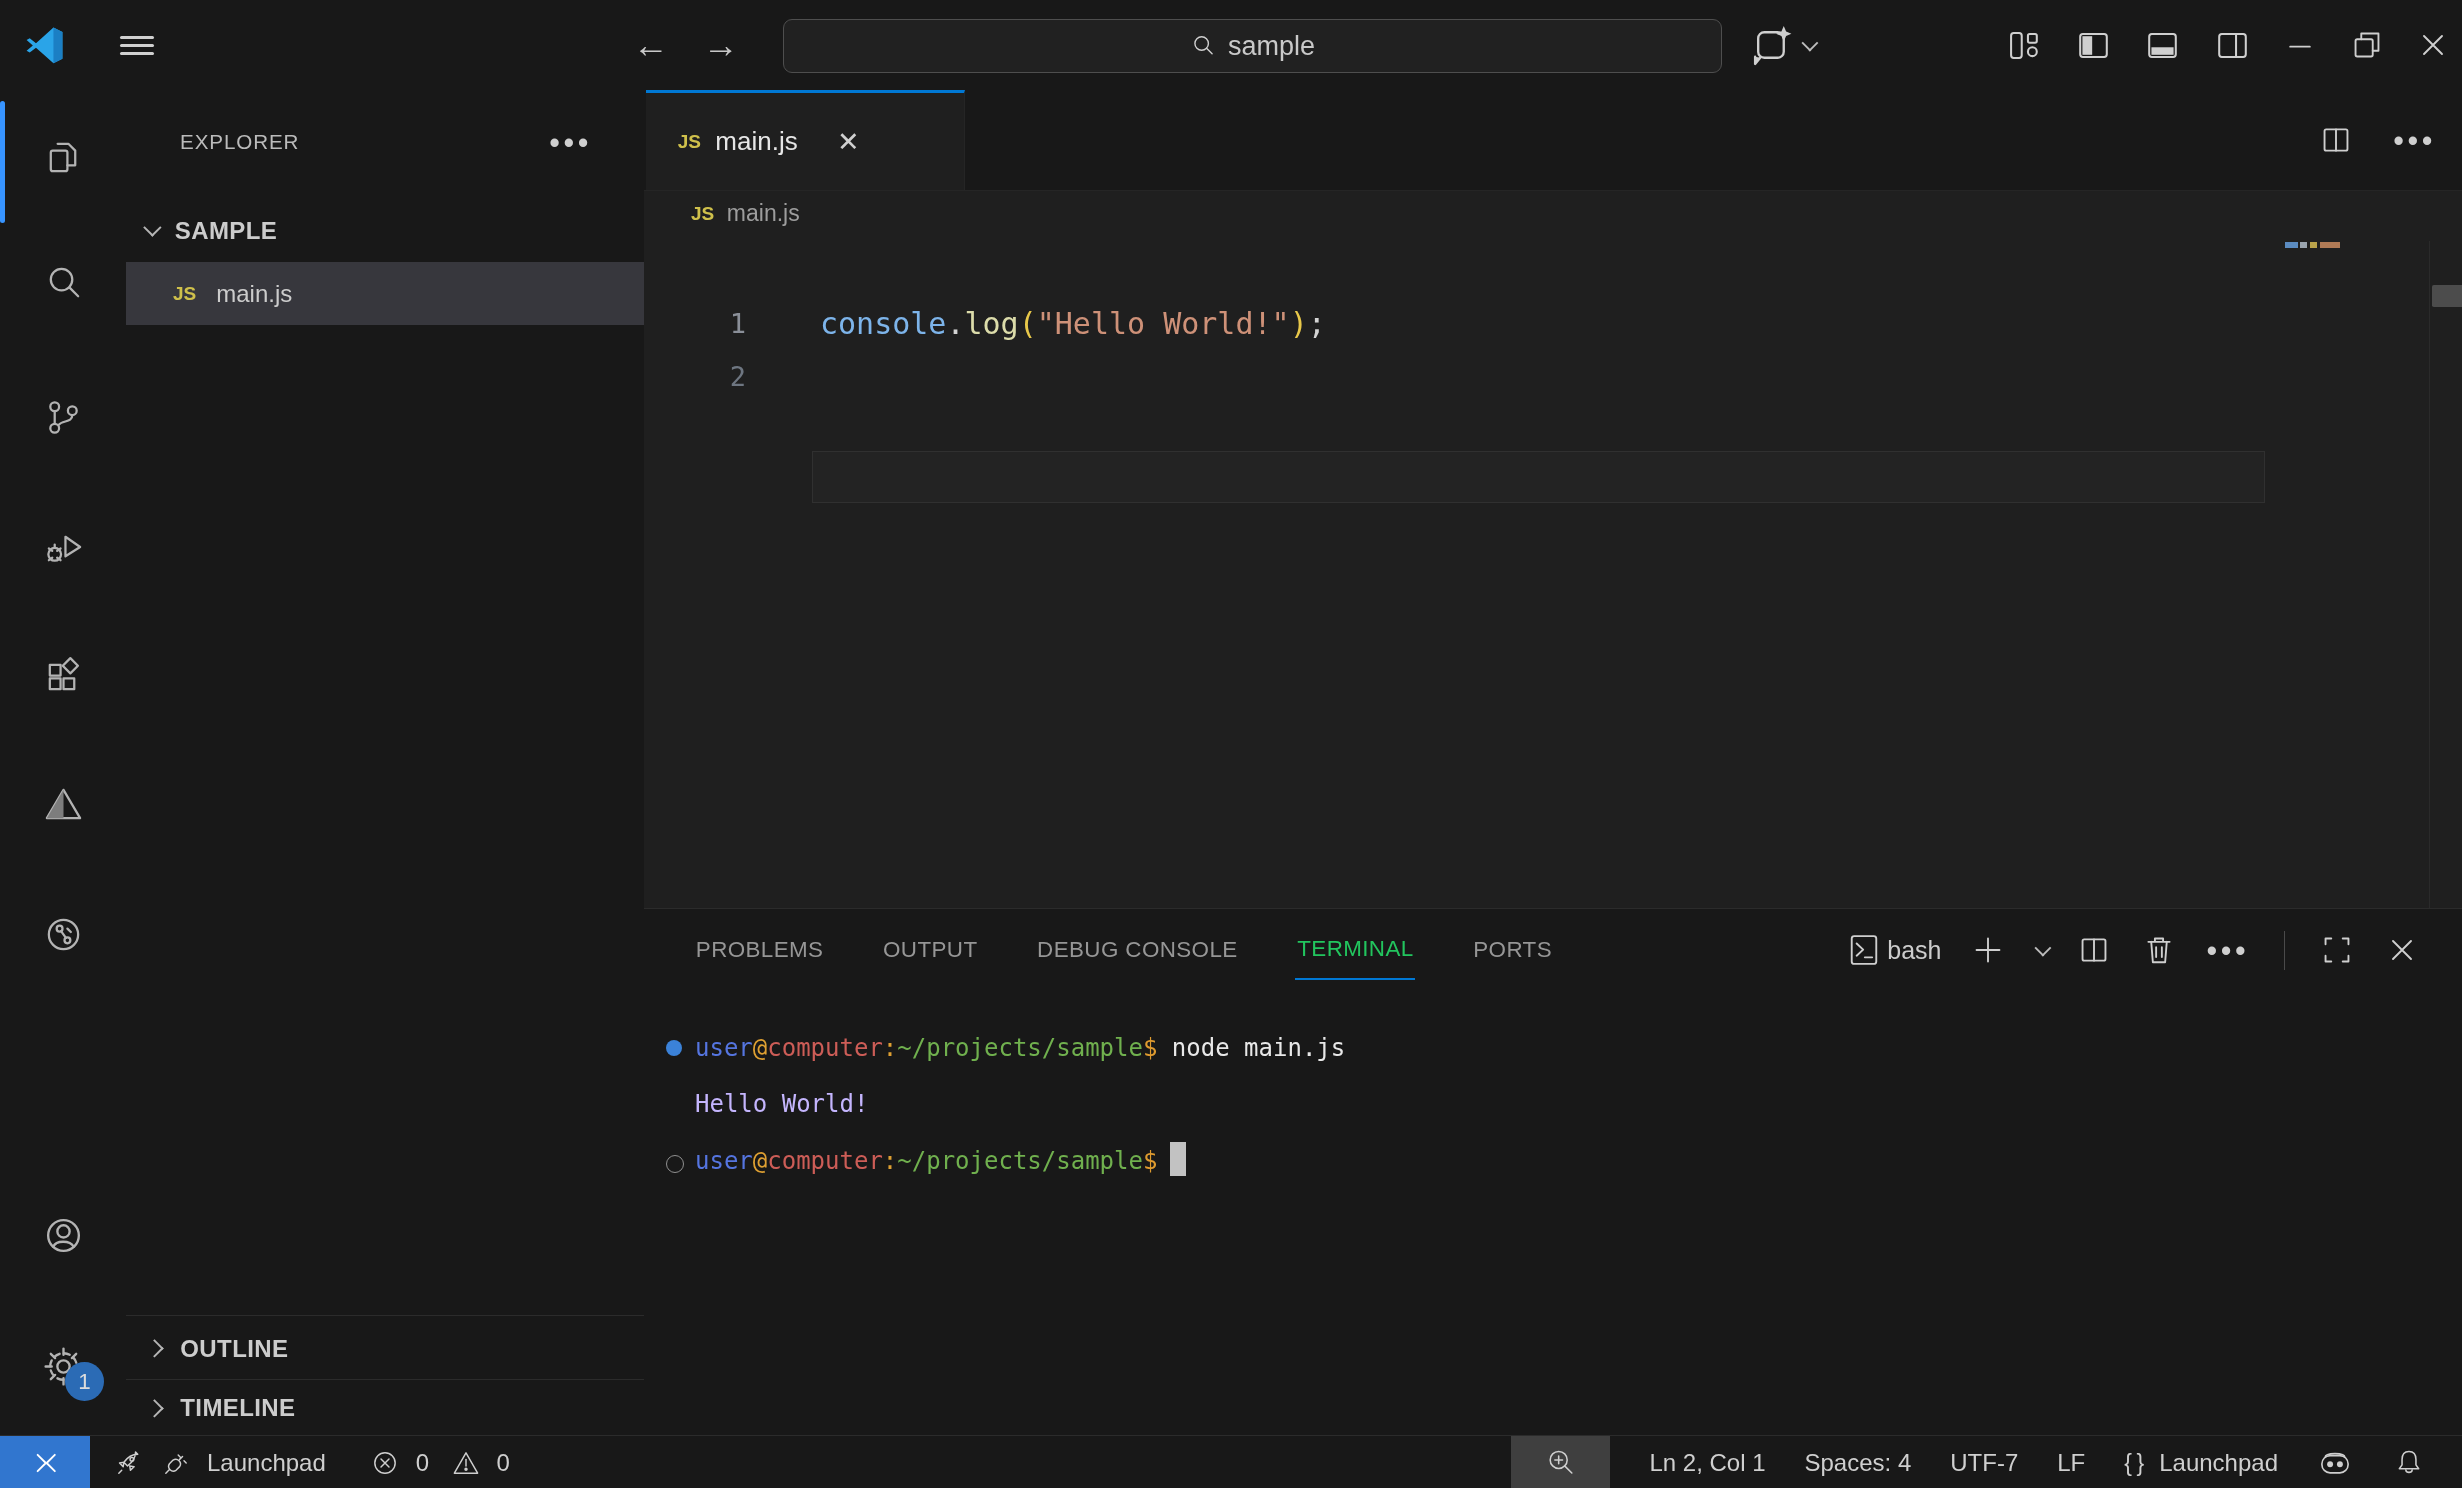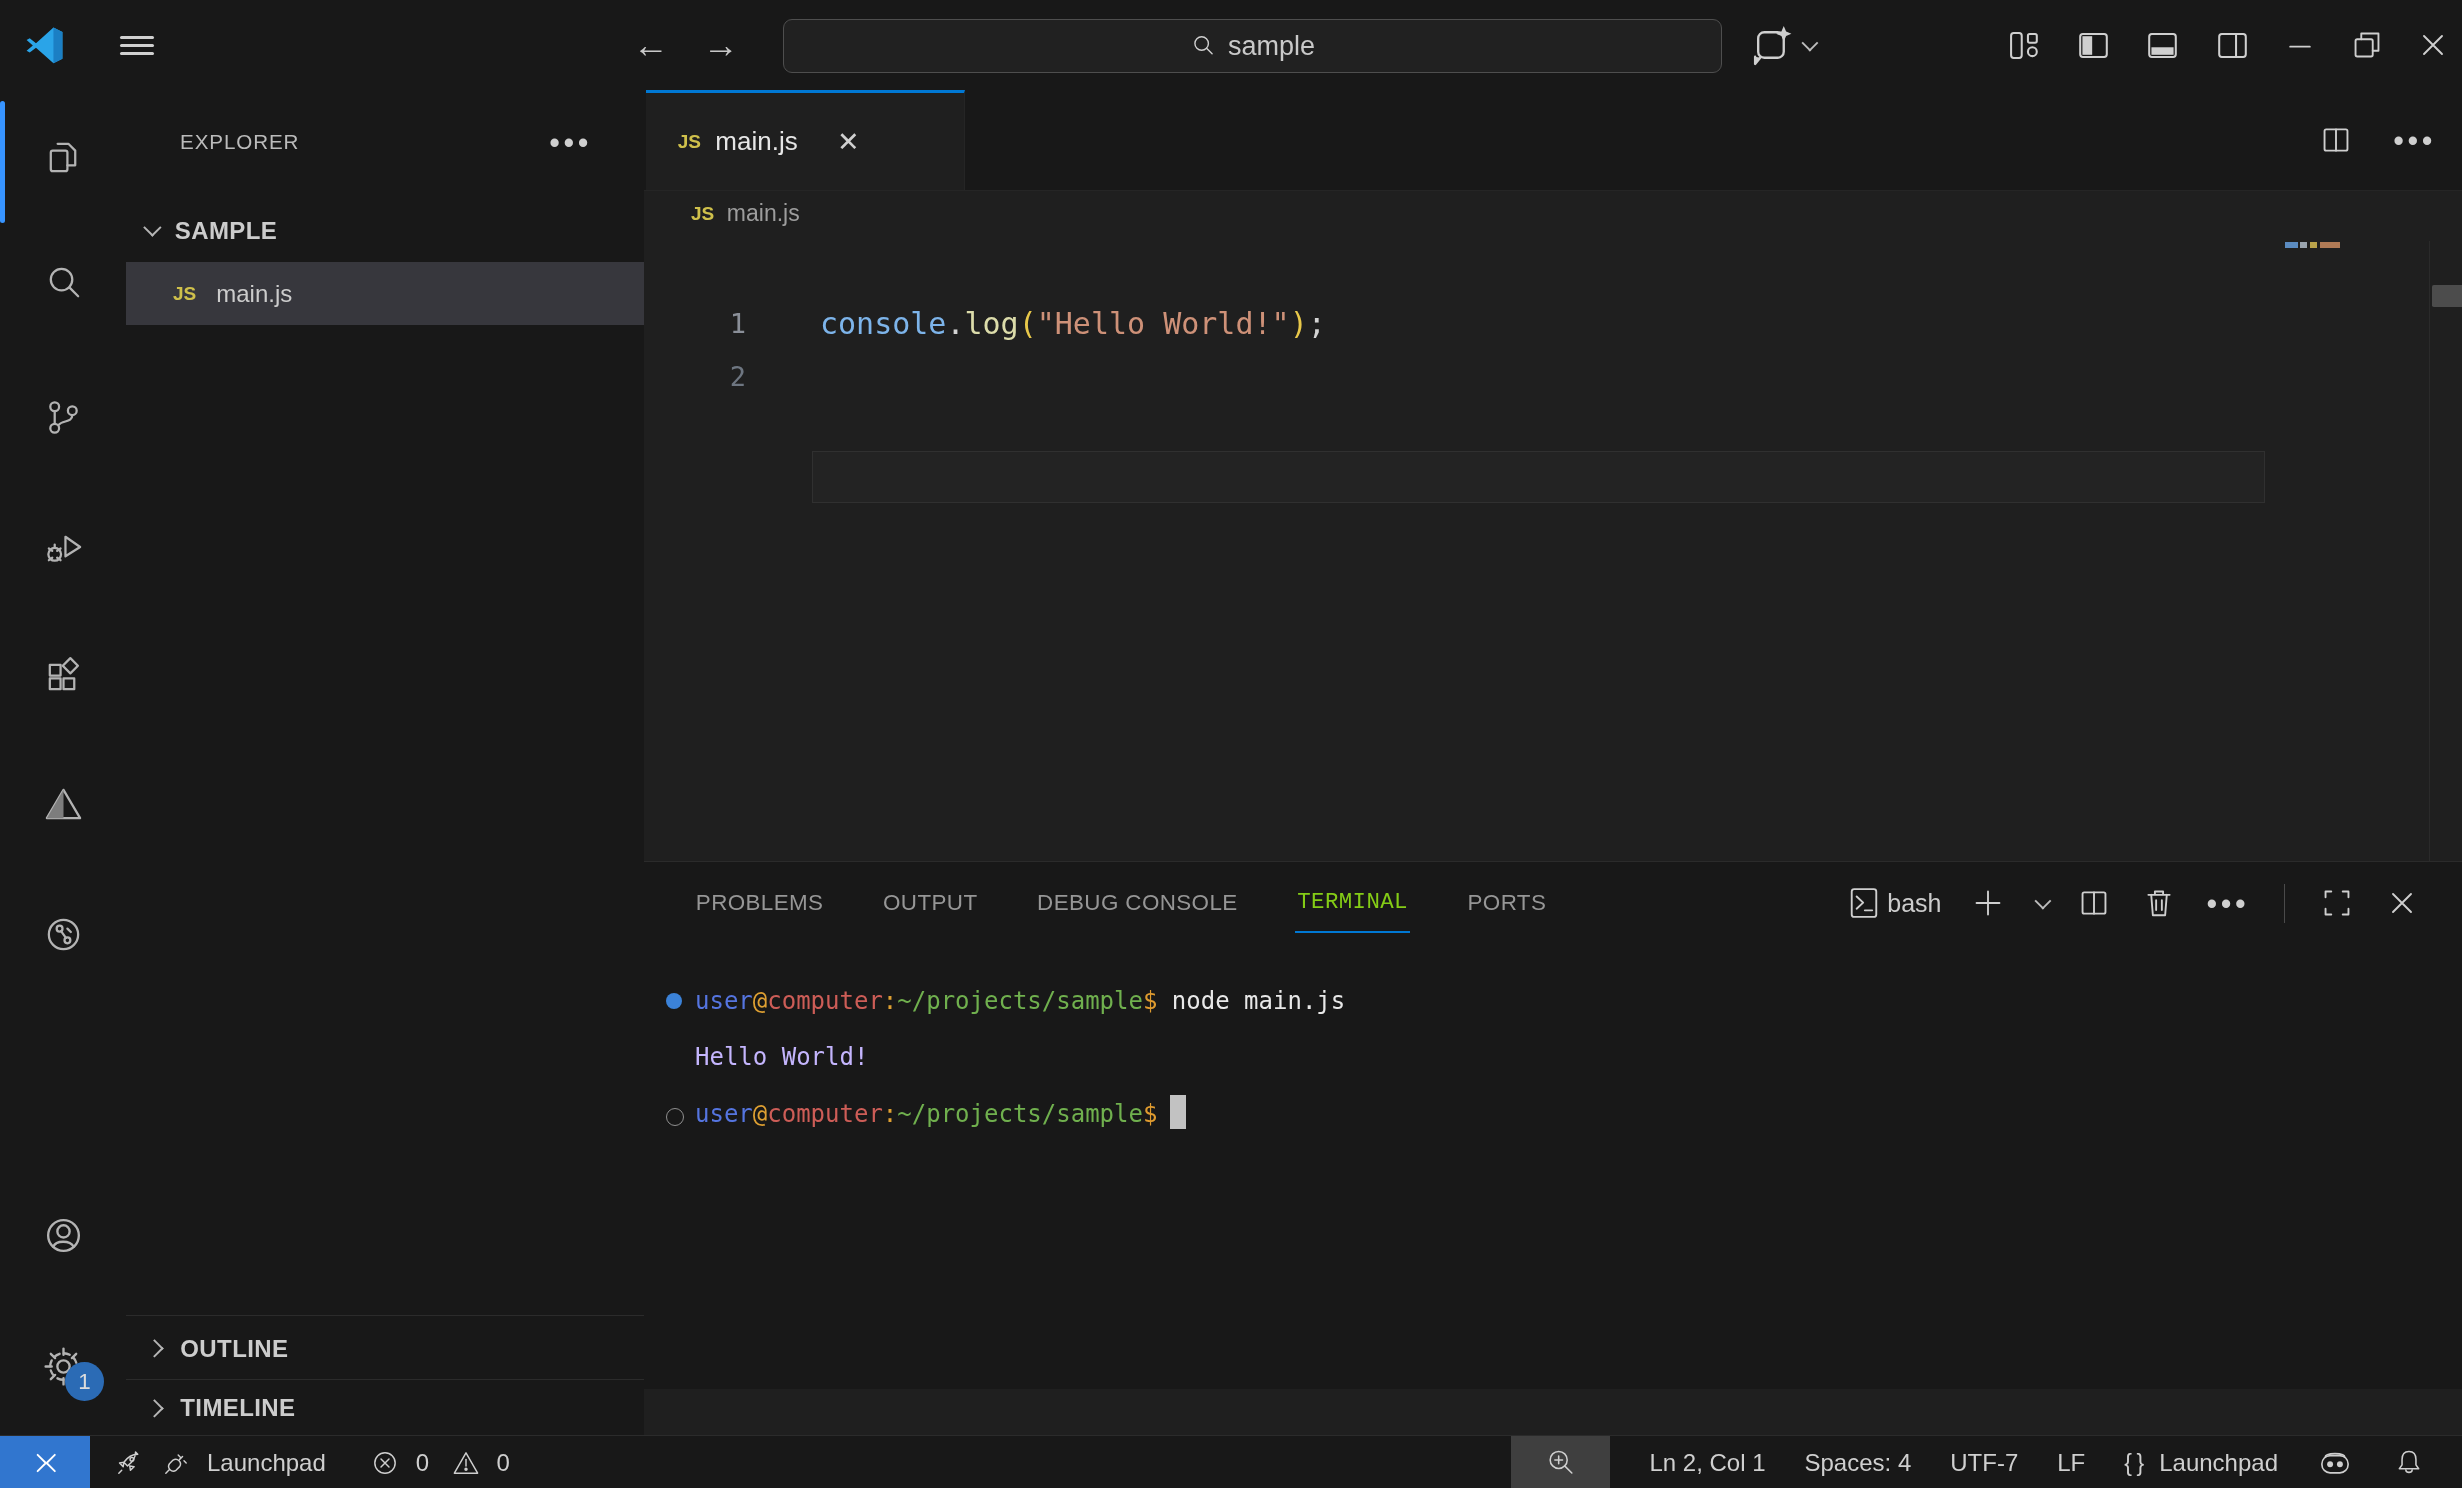--- a/index.html
+++ b/index.html
@@ -51,24 +51,24 @@
   .code-area{position:absolute;left:0;top:152px;width:1819px;height:665px;font-family:"DejaVu Sans Mono",monospace;font-size:30px;}
   .code-row{position:absolute;left:0;width:1819px;height:52px;line-height:52px;display:flex;}
   .ln{width:102px;text-align:right;font-size:27px;}
   .ctext{margin-left:74px;white-space:pre;}
   .curline{position:absolute;left:168px;top:209px;width:1453px;height:52px;border:1.8px solid #303030;background:rgba(255,255,255,0.02);box-sizing:border-box;}
   .minimap-line{position:absolute;left:1641px;top:152px;height:7.2px;display:flex;gap:2.7px;}
   .scroll-sep{position:absolute;left:1785px;top:151px;width:0.9px;height:667px;background:rgba(255,255,255,0.05);}
   .scroll-thumb{position:absolute;left:1788px;top:195px;width:30.5px;height:21.5px;background:#4c4c4c;border-radius:1.8px;}
 
   
-  .panel{position:absolute;left:0;top:771px;width:1819px;height:527px;background:#181818;border-top:0.9px solid #2b2b2b;}
+  .panel{position:absolute;left:0;top:818px;width:1819px;height:527px;background:#181818;border-top:0.9px solid #2b2b2b;}
   .ptabs{position:absolute;left:50px;top:0;height:82px;display:flex;align-items:center;gap:56px;font-size:22.4px;letter-spacing:0.4px;color:#969696;}
   .ptab{padding:16px 1.8px;}
-  .ptab.active{color:#84cc16;border-bottom:2.7px solid #0078d4;font-family:Liberation Mono, monospace;}
+  .ptab.active{color:#22c55e;border-bottom:2.7px solid #0078d4;}
   .ptools{position:absolute;right:43px;top:0;height:82px;display:flex;align-items:center;gap:29px;}
   .shell-label{font-size:25px;color:#cccccc;margin-left:5.4px;}
   .psep{width:0.9px;height:39px;background:#4a4a4a;margin:0 5.4px;}
   .term{position:absolute;left:0;top:82px;width:1819px;height:445px;font-family:"DejaVu Sans Mono",monospace;font-size:24px;}
   .trow{position:absolute;left:51px;height:56px;line-height:56px;white-space:pre;}
   .tgut{position:absolute;left:21.5px;width:16px;height:16px;border-radius:50%;}
   .tgut.filled{background:#3b82d8;}
   .tgut.hollow{border:1.8px solid #909090;}
   .cursor{display:inline-block;width:16px;height:34px;background:#c2c2c2;vertical-align:middle;margin-left:12.6px;margin-top:-5.4px;}
 

